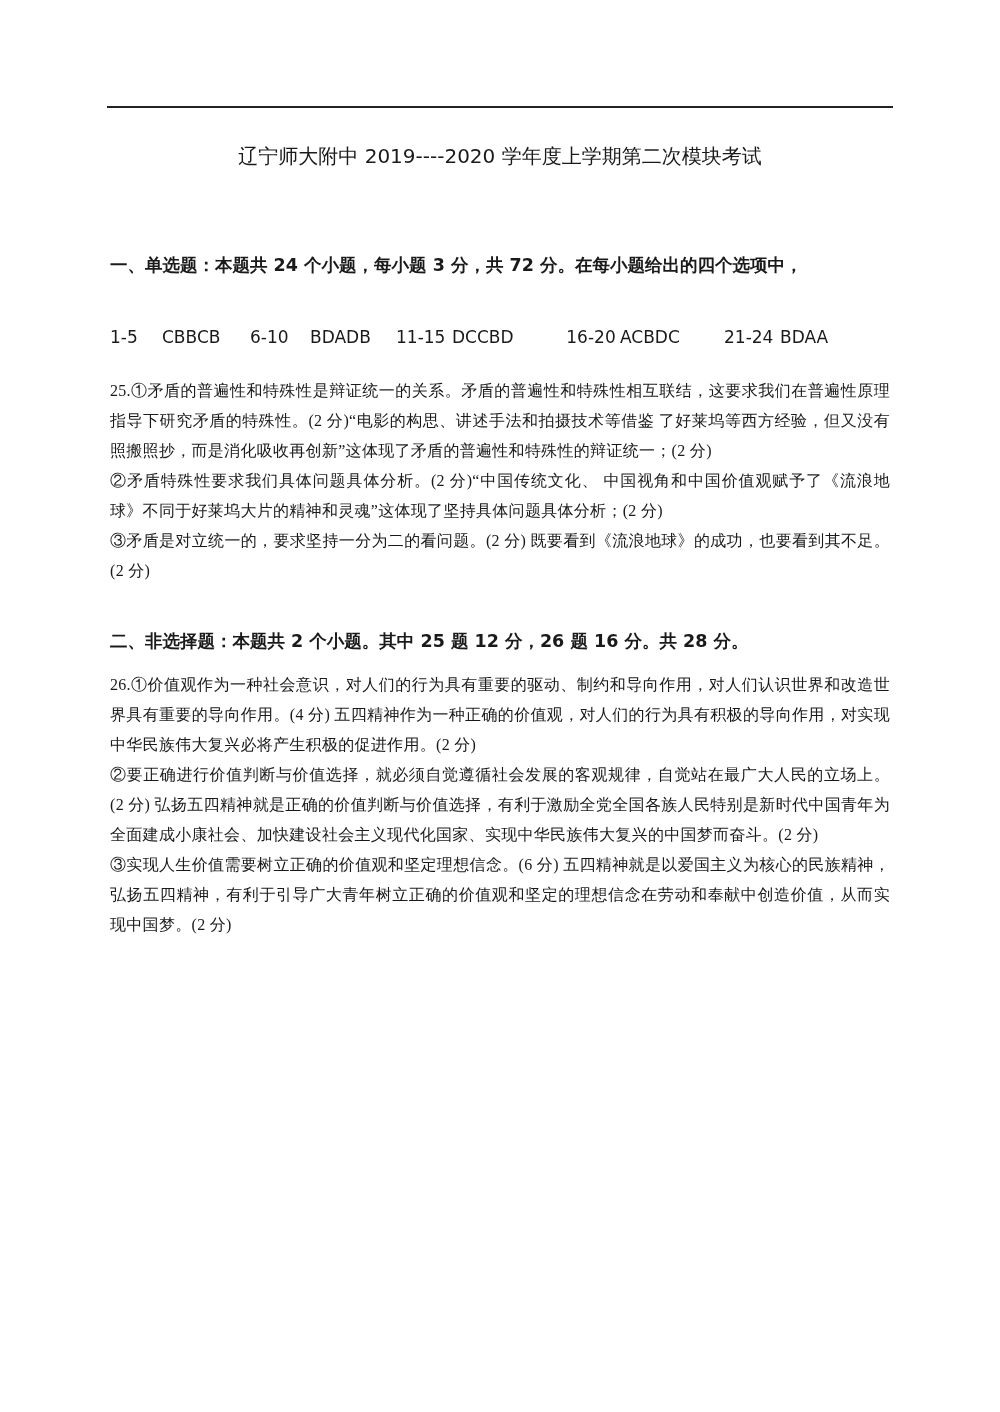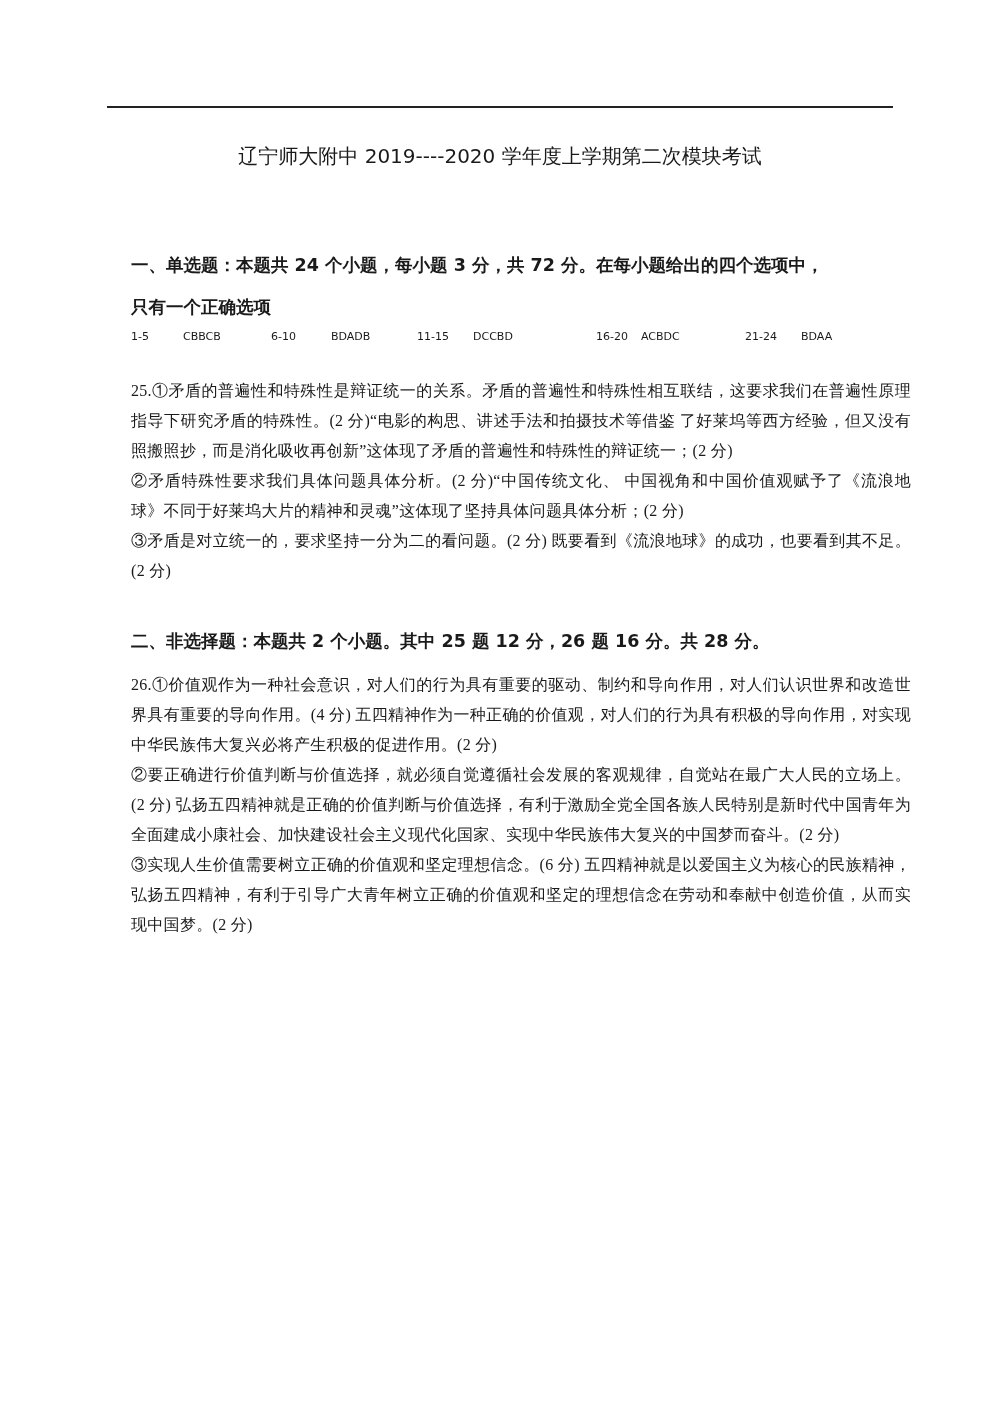--- a/index.html
+++ b/index.html
@@ -42,32 +42,31 @@
       letter-spacing: 0px;
     }
     .doc-title {
       top: 181px;
       font-size: 29px;
     }
     .block {
       position: absolute;
       left: 110px;
       width: 780px;
-      margin-left: 21px;
     }
     .section-heading {
       font-family: "DejaVu Sans", "Liberation Sans", sans-serif;
       font-weight: bold;
       font-size: 17.5px;
       line-height: 22px;
       white-space: nowrap;
     }
     .answers-row {
       font-family: "DejaVu Sans", "Liberation Sans", sans-serif;
-      font-size: 11px;
+      font-size: 17px;
       line-height: 22px;
       white-space: nowrap;
       display: flex;
     }
     .answers-row span { display: inline-block; }
     .para {
       font-size: 16px;
       line-height: 30px;
       text-align: justify;
       letter-spacing: 0.3px;
@@ -80,21 +79,20 @@
 </head>
 <body>
 
 <div class="page">
 
   <div class="top-rule"></div>
 
   <div class="header-line school-title">辽宁师大附中 2019----2020 学年度上学期第二次模块考试</div>
 
   <div class="block section-heading" style="top:254px;">一、单选题：本题共 24 个小题，每小题 3 分，共 72 分。在每小题给出的四个选项中，</div>
-  <div class="block section-heading" style="top:296px;">只有一个正确选项</div>
 
   <div class="block answers-row" style="top:326px;">
     <span style="width:52px;">1-5</span>
     <span style="width:88px;">CBBCB</span>
     <span style="width:60px;">6-10</span>
     <span style="width:86px;">BDADB</span>
     <span style="width:56px;">11-15</span>
     <span style="width:110px;">DCCBD</span>
     <span style="width:58px;text-align:center;">16-20</span>
     <span style="width:104px;">ACBDC</span>

